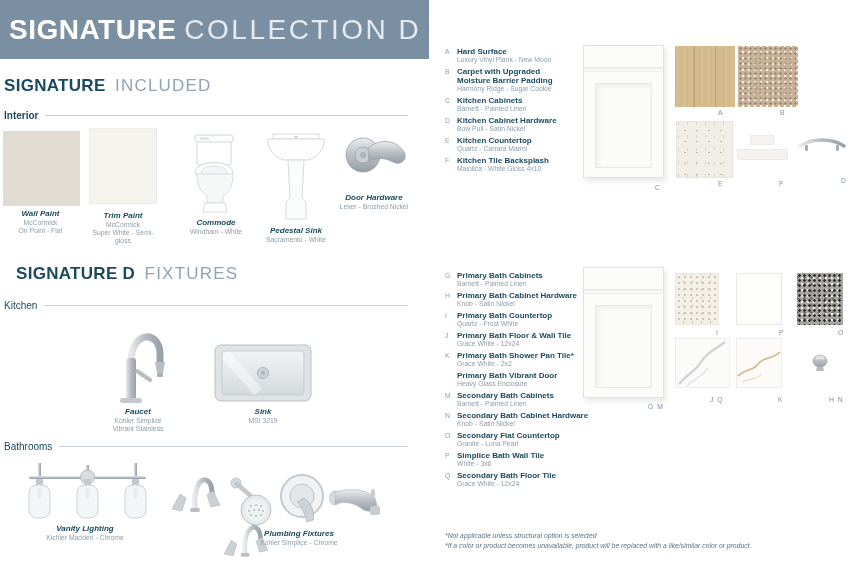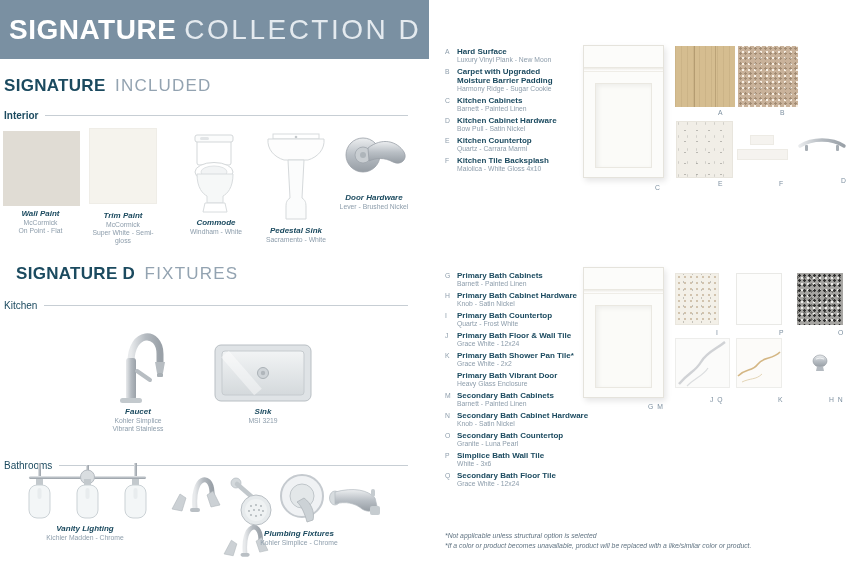--- a/index.html
+++ b/index.html
@@ -199,21 +199,21 @@
     <rect x="9" y="8" width="82" height="44" rx="3" fill="url(#g-steel)" stroke="#c6cbcf"></rect>
     <path d="M12,11 L45,49" stroke="#ffffff" stroke-width="10" opacity="0.45"></path>
     <circle cx="50" cy="30" r="5.5" fill="#cfd4d8" stroke="#aab1b6"></circle>
     <circle cx="50" cy="30" r="2.2" fill="#b0b6bb"></circle>
   </svg>
   <div class="plabel" style="left:225px; top:407px; width:76px;">
     <div class="n">Sink</div>
     <div class="s">MSI 3219</div>
   </div>
 
-  <div class="rule" style="left:4px; top:460px; width:404px;text-align:center;">
+  <div class="rule" style="left:4px; top:441px; width:404px;text-align:center;">
     <span class="lab">Bathrooms</span>
     <span class="ln"></span>
   </div>
 
   <svg class="abs" style="left:25px; top:455px;" width="125" height="66" viewBox="0 0 125 66">
     <rect x="13" y="8" width="3" height="14" fill="url(#g-metal-h)"></rect>
     <rect x="109" y="8" width="3" height="14" fill="url(#g-metal-h)"></rect>
     <rect x="61" y="10" width="3" height="12" fill="url(#g-metal-h)"></rect>
     <rect x="4" y="21" width="117" height="3" rx="1.5" fill="url(#g-metal)"></rect>
     <circle cx="62.5" cy="22" r="7" fill="#d9dde0" stroke="#b4bac0"></circle>
@@ -401,21 +401,21 @@
     <div class="fin-item">
       <div class="fin-letter">N</div>
       <div>
           <div class="fin-t">Secondary Bath Cabinet Hardware</div>
            <div class="fin-s">Knob - Satin Nickel</div>
         </div>
     </div>
     <div class="fin-item">
       <div class="fin-letter">O</div>
       <div>
-          <div class="fin-t">Secondary Bath Countertop</div>
+          <div class="fin-t">Secondary Flat Countertop</div>
            <div class="fin-s">Granite - Luna Pearl</div>
         </div>
     </div>
     <div class="fin-item">
       <div class="fin-letter">P</div>
       <div>
           <div class="fin-t">Simplice Bath Wall Tile</div>
            <div class="fin-s">White - 3x6</div>
         </div>
     </div>

